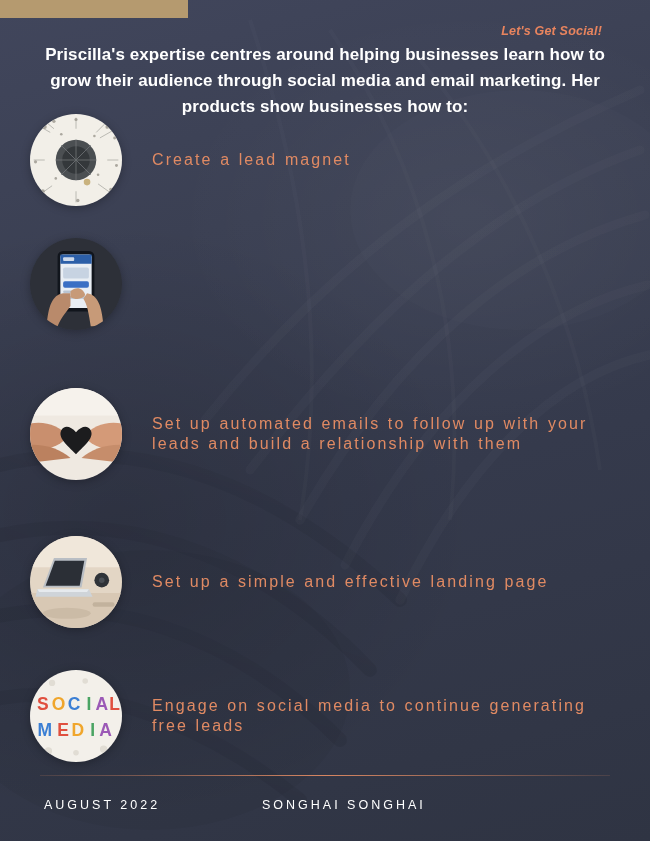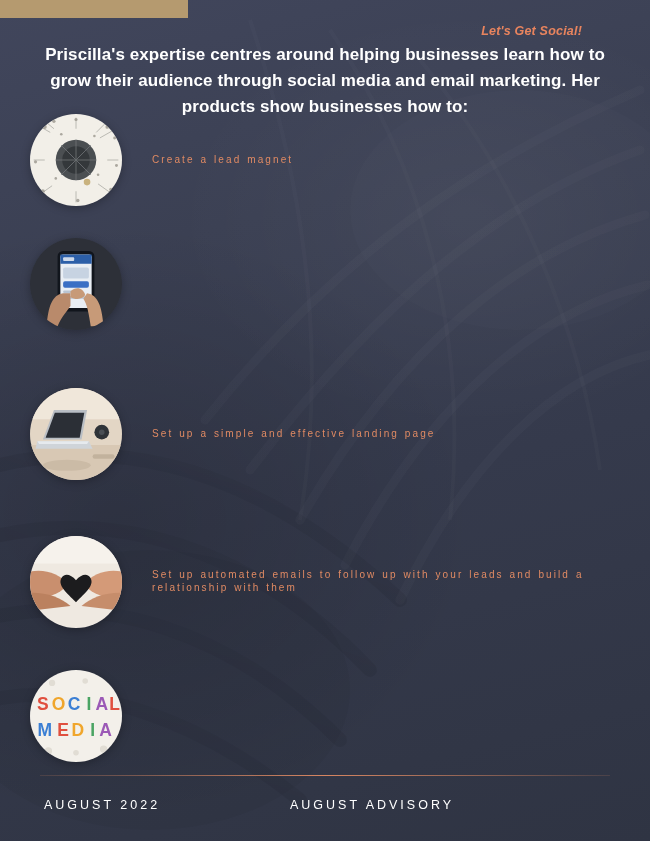--- a/index.html
+++ b/index.html
@@ -36,21 +36,21 @@
     position: absolute;
     top: 0; left: 0;
     width: 188px;
     height: 18px;
     background: #b59a6f;
   }
 
   .kicker {
     position: absolute;
     top: 24px;
-    right: 68px;
+    right: 48px;
     font-size: 12.5px;
     font-style: italic;
     font-weight: bold;
     color: #e8845e;
     letter-spacing: 0.2px;
   }
 
   .intro {
     position: absolute;
     top: 42px;
@@ -90,21 +90,21 @@
     overflow: hidden;
     position: relative;
     box-shadow: 0 2px 10px rgba(0,0,0,0.28);
   }
   .thumb svg { display:block; width:100%; height:100%; }
 
   .item-text {
     flex: 1 1 auto;
     padding-right: 36px;
     color: #e08a63;
-    font-size: 10px;
+    font-size: 16px;
     line-height: 1.28;
     letter-spacing: 2.1px;
     word-spacing: 1px;
   }
 
   
   .item.r1 { min-height: 96px; }
   .item.r2 { min-height: 152px; }
   .item.r3 { min-height: 148px; }
   .item.r4 { min-height: 148px; }
@@ -122,21 +122,20 @@
     position: absolute;
     left: 0;
     right: 0;
     top: 798px;
     display: flex;
     align-items: center;
     color: #ffffff;
     font-size: 12.5px;
     letter-spacing: 3px;
     font-weight: normal;
-    gap: 28px;
   }
   .footer .date {
     margin-left: 44px;
     width: 200px;
   }
   .footer .brand {
     flex: 1 1 auto;
     text-align: left;
     padding-left: 18px;
   }
@@ -239,20 +238,37 @@
             <rect x="36" y="57" width="20" height="3" rx="1.5" fill="#b9c4d2"></rect>
             <rect x="36" y="63" width="24" height="3" rx="1.5" fill="#b9c4d2"></rect>
             <path d="M18 96 C20 74 24 62 36 60 L44 60 L44 74 C40 80 34 86 30 96 Z" fill="#b98a6b"></path>
             <path d="M62 60 C74 62 78 74 80 96 L66 96 C64 82 62 72 58 66 Z" fill="#c79a78"></path>
             <path d="M44 58 C50 52 58 54 60 62 C58 66 50 68 44 64 Z" fill="#c79a78"></path>
           </svg>
         </div>
       </div>
     </div>
 
+    <div class="item r4">
+      <div class="thumb-wrap">
+        <div class="thumb">
+          <svg viewBox="0 0 100 100" aria-hidden="true">
+            <rect width="100" height="100" fill="#efe9e1"></rect>
+            <rect y="0" width="100" height="30" fill="#f6f2ec"></rect>
+            <path d="M-6 40 C14 34 30 40 42 52 C34 62 20 70 -6 66 Z" fill="#c98f6e"></path>
+            <path d="M106 40 C86 34 70 40 58 52 C66 62 80 70 106 66 Z" fill="#d49a78"></path>
+            <path d="M-6 62 C16 60 32 66 44 76 L-6 82 Z" fill="#bb815f"></path>
+            <path d="M106 62 C84 60 68 66 56 76 L106 82 Z" fill="#c68d6b"></path>
+            <path d="M50 72 C40 62 30 54 34 46 C37 40 44 41 50 48 C56 41 63 40 66 46 C70 54 60 62 50 72 Z" fill="#1c1c1e"></path>
+          </svg>
+        </div>
+      </div>
+      <div class="item-text">Set up automated emails to follow up with your leads and build a relationship with them</div>
+    </div>
+
     <div class="item r3">
       <div class="thumb-wrap">
         <div class="thumb">
           <svg viewBox="0 0 100 100" aria-hidden="true">
             <rect width="100" height="100" fill="#e3d6c5"></rect>
             <rect x="0" y="0" width="100" height="34" fill="#f0e7da"></rect>
             <rect x="0" y="62" width="100" height="38" fill="#d8c8b4"></rect>
             <g>
               <path d="M14 56 L26 24 L62 24 L56 56 Z" fill="#b9bec4"></path>
               <path d="M17 54 L27 27 L59 27 L54 54 Z" fill="#2b2f36"></path>
@@ -260,37 +276,20 @@
               <path d="M8 58 L64 58 L62 61 L10 61 Z" fill="#e6eaee"></path>
             </g>
             <circle cx="78" cy="48" r="8" fill="#2f3338"></circle>
             <circle cx="78" cy="48" r="3" fill="#4a4f55"></circle>
             <rect x="68" y="72" width="24" height="5" rx="2.5" fill="#c2b29d"></rect>
             <ellipse cx="40" cy="84" rx="26" ry="6" fill="#cbbba6"></ellipse>
           </svg>
         </div>
       </div>
       <div class="item-text">Set up a simple and effective landing page</div>
-    </div>
-
-    <div class="item r4">
-      <div class="thumb-wrap">
-        <div class="thumb">
-          <svg viewBox="0 0 100 100" aria-hidden="true">
-            <rect width="100" height="100" fill="#efe9e1"></rect>
-            <rect y="0" width="100" height="30" fill="#f6f2ec"></rect>
-            <path d="M-6 40 C14 34 30 40 42 52 C34 62 20 70 -6 66 Z" fill="#c98f6e"></path>
-            <path d="M106 40 C86 34 70 40 58 52 C66 62 80 70 106 66 Z" fill="#d49a78"></path>
-            <path d="M-6 62 C16 60 32 66 44 76 L-6 82 Z" fill="#bb815f"></path>
-            <path d="M106 62 C84 60 68 66 56 76 L106 82 Z" fill="#c68d6b"></path>
-            <path d="M50 72 C40 62 30 54 34 46 C37 40 44 41 50 48 C56 41 63 40 66 46 C70 54 60 62 50 72 Z" fill="#1c1c1e"></path>
-          </svg>
-        </div>
-      </div>
-      <div class="item-text">Set up automated emails to follow up with your leads and build a relationship with them</div>
     </div>
 
     <div class="item r5">
       <div class="thumb-wrap">
         <div class="thumb">
           <svg viewBox="0 0 100 100" aria-hidden="true">
             <rect width="100" height="100" fill="#f3f0ea"></rect>
             <g font-family="Liberation Sans, sans-serif" font-size="19" font-weight="bold" text-anchor="middle">
               <text x="14" y="44" fill="#e0503f">S</text>
               <text x="31" y="44" fill="#f0a62c">O</text>
@@ -307,24 +306,25 @@
             <g fill="#d9d4ca" opacity="0.7">
               <circle cx="20" cy="88" r="4"></circle>
                 <circle cx="50" cy="90" r="3"></circle>
                 <circle cx="80" cy="86" r="4"></circle>
               <circle cx="24" cy="14" r="3.4"></circle>
                 <circle cx="60" cy="12" r="3"></circle>
             </g>
           </svg>
         </div>
       </div>
+      <div class="item-text">Engage on social media to continue generating free leads</div>
     </div>
 
   </div>
 
   <div class="divider"></div>
 
   <div class="footer">
     <div class="date">AUGUST 2022</div>
-    <div class="brand">AUGUST ADVISORY</div>
+    <div class="brand">SONGHAI SONGHAI</div>
   </div>
 
 </div>
 
 </body></html>

